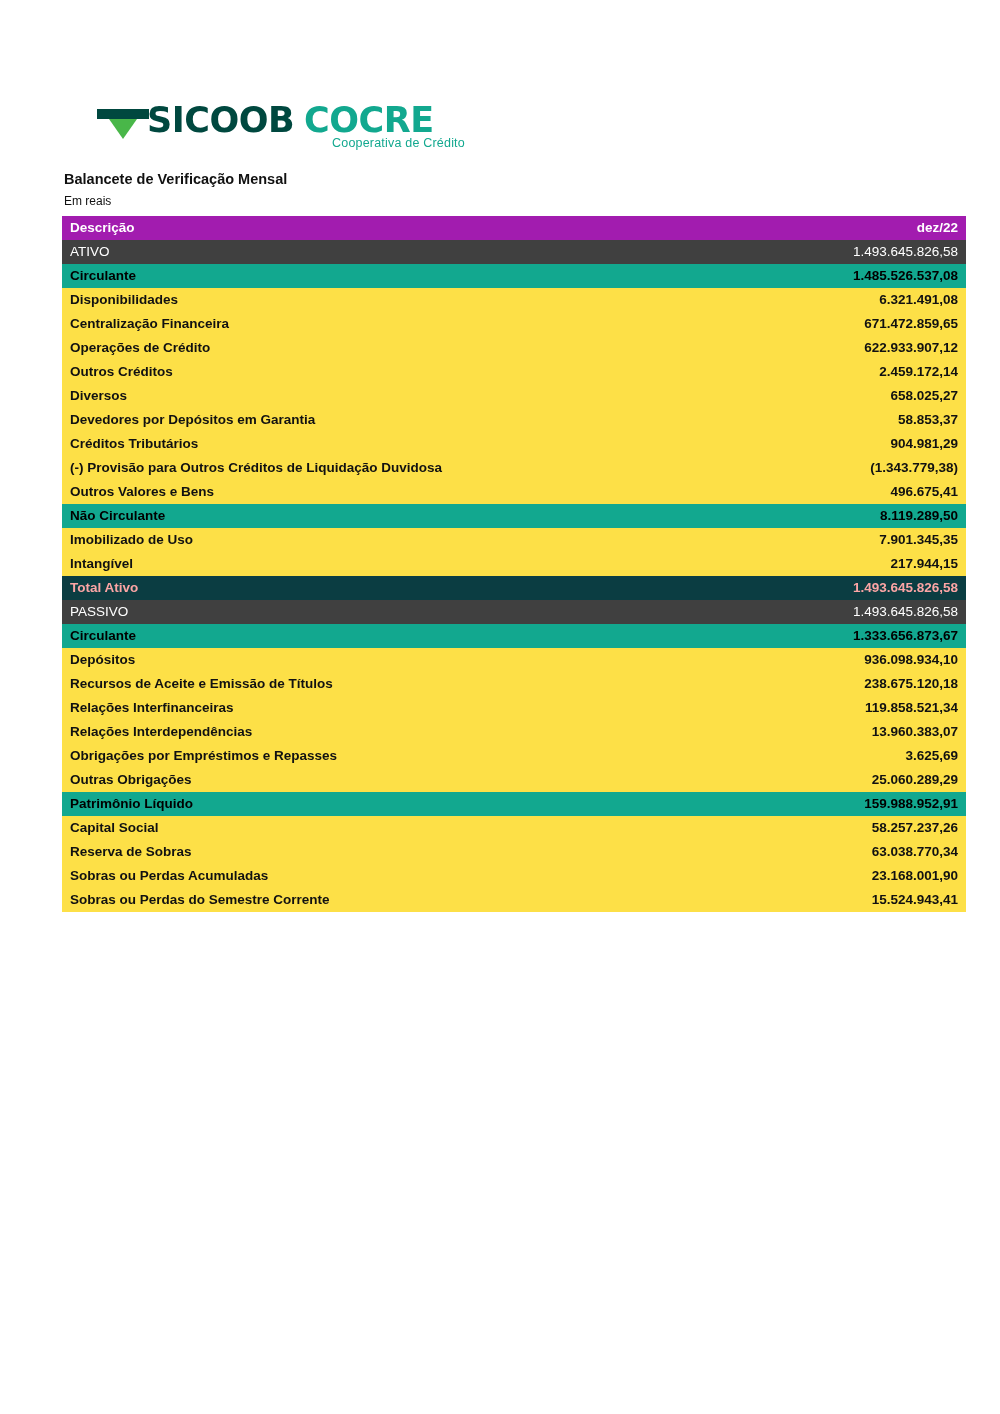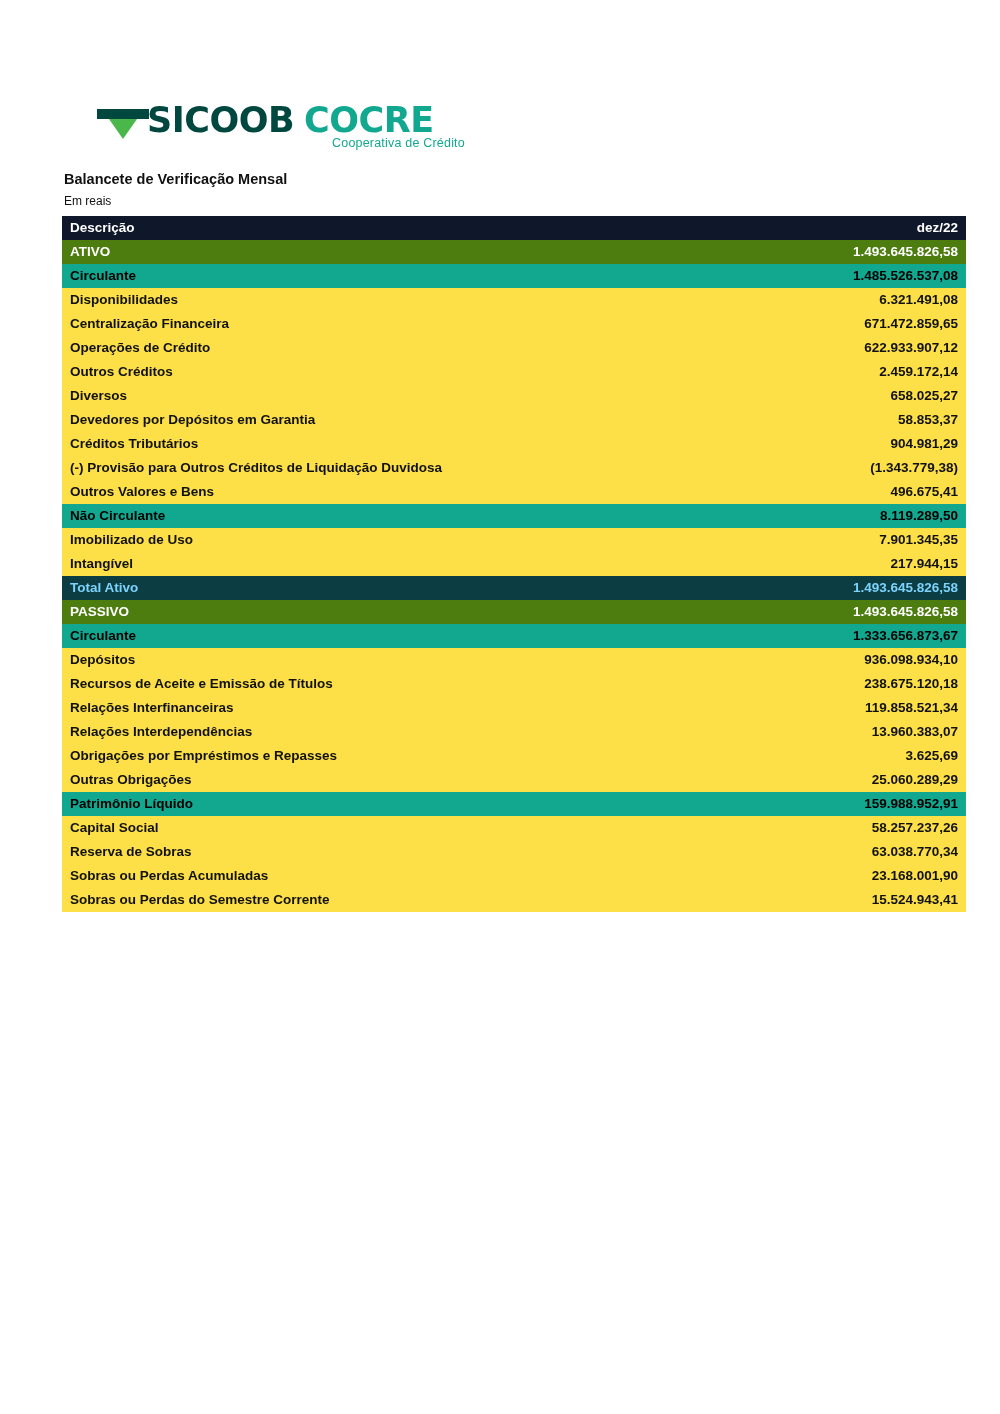--- a/index.html
+++ b/index.html
@@ -105,42 +105,42 @@
     vertical-align: middle;
     line-height: 24px;
     white-space: nowrap;
     overflow: hidden;
   }
   td.c-desc { width: 620px; text-align: left; }
   td.c-val  { width: 252px; text-align: right; padding-right: 10px; }
 
   
   tr.r-header td {
-    background: #0f172a;
+    background: #a21caf;
     color: #ffffff;
     font-weight: bold;
   }
   tr.r-dark td {
-    background: #4d7c0f;
+    background: #404040;
     color: #ffffff;
-    font-weight: bold;
+    font-weight: normal;
   }
   tr.r-teal td {
     background: #12a88f;
     color: #000000;
     font-weight: bold;
   }
   tr.r-plain td {
     background: #fde047;
     color: #111111;
     font-weight: bold;
   }
   tr.r-total td {
     background: #0b3d42;
-    color: #7dd3fc;
+    color: #fca5a5;
     font-weight: bold;
   }
 </style>
 </head>
 <body>
 
 <div class="page">
 
   <div class="logo-block">
     <svg class="logo-mark" viewBox="0 0 56 38">

